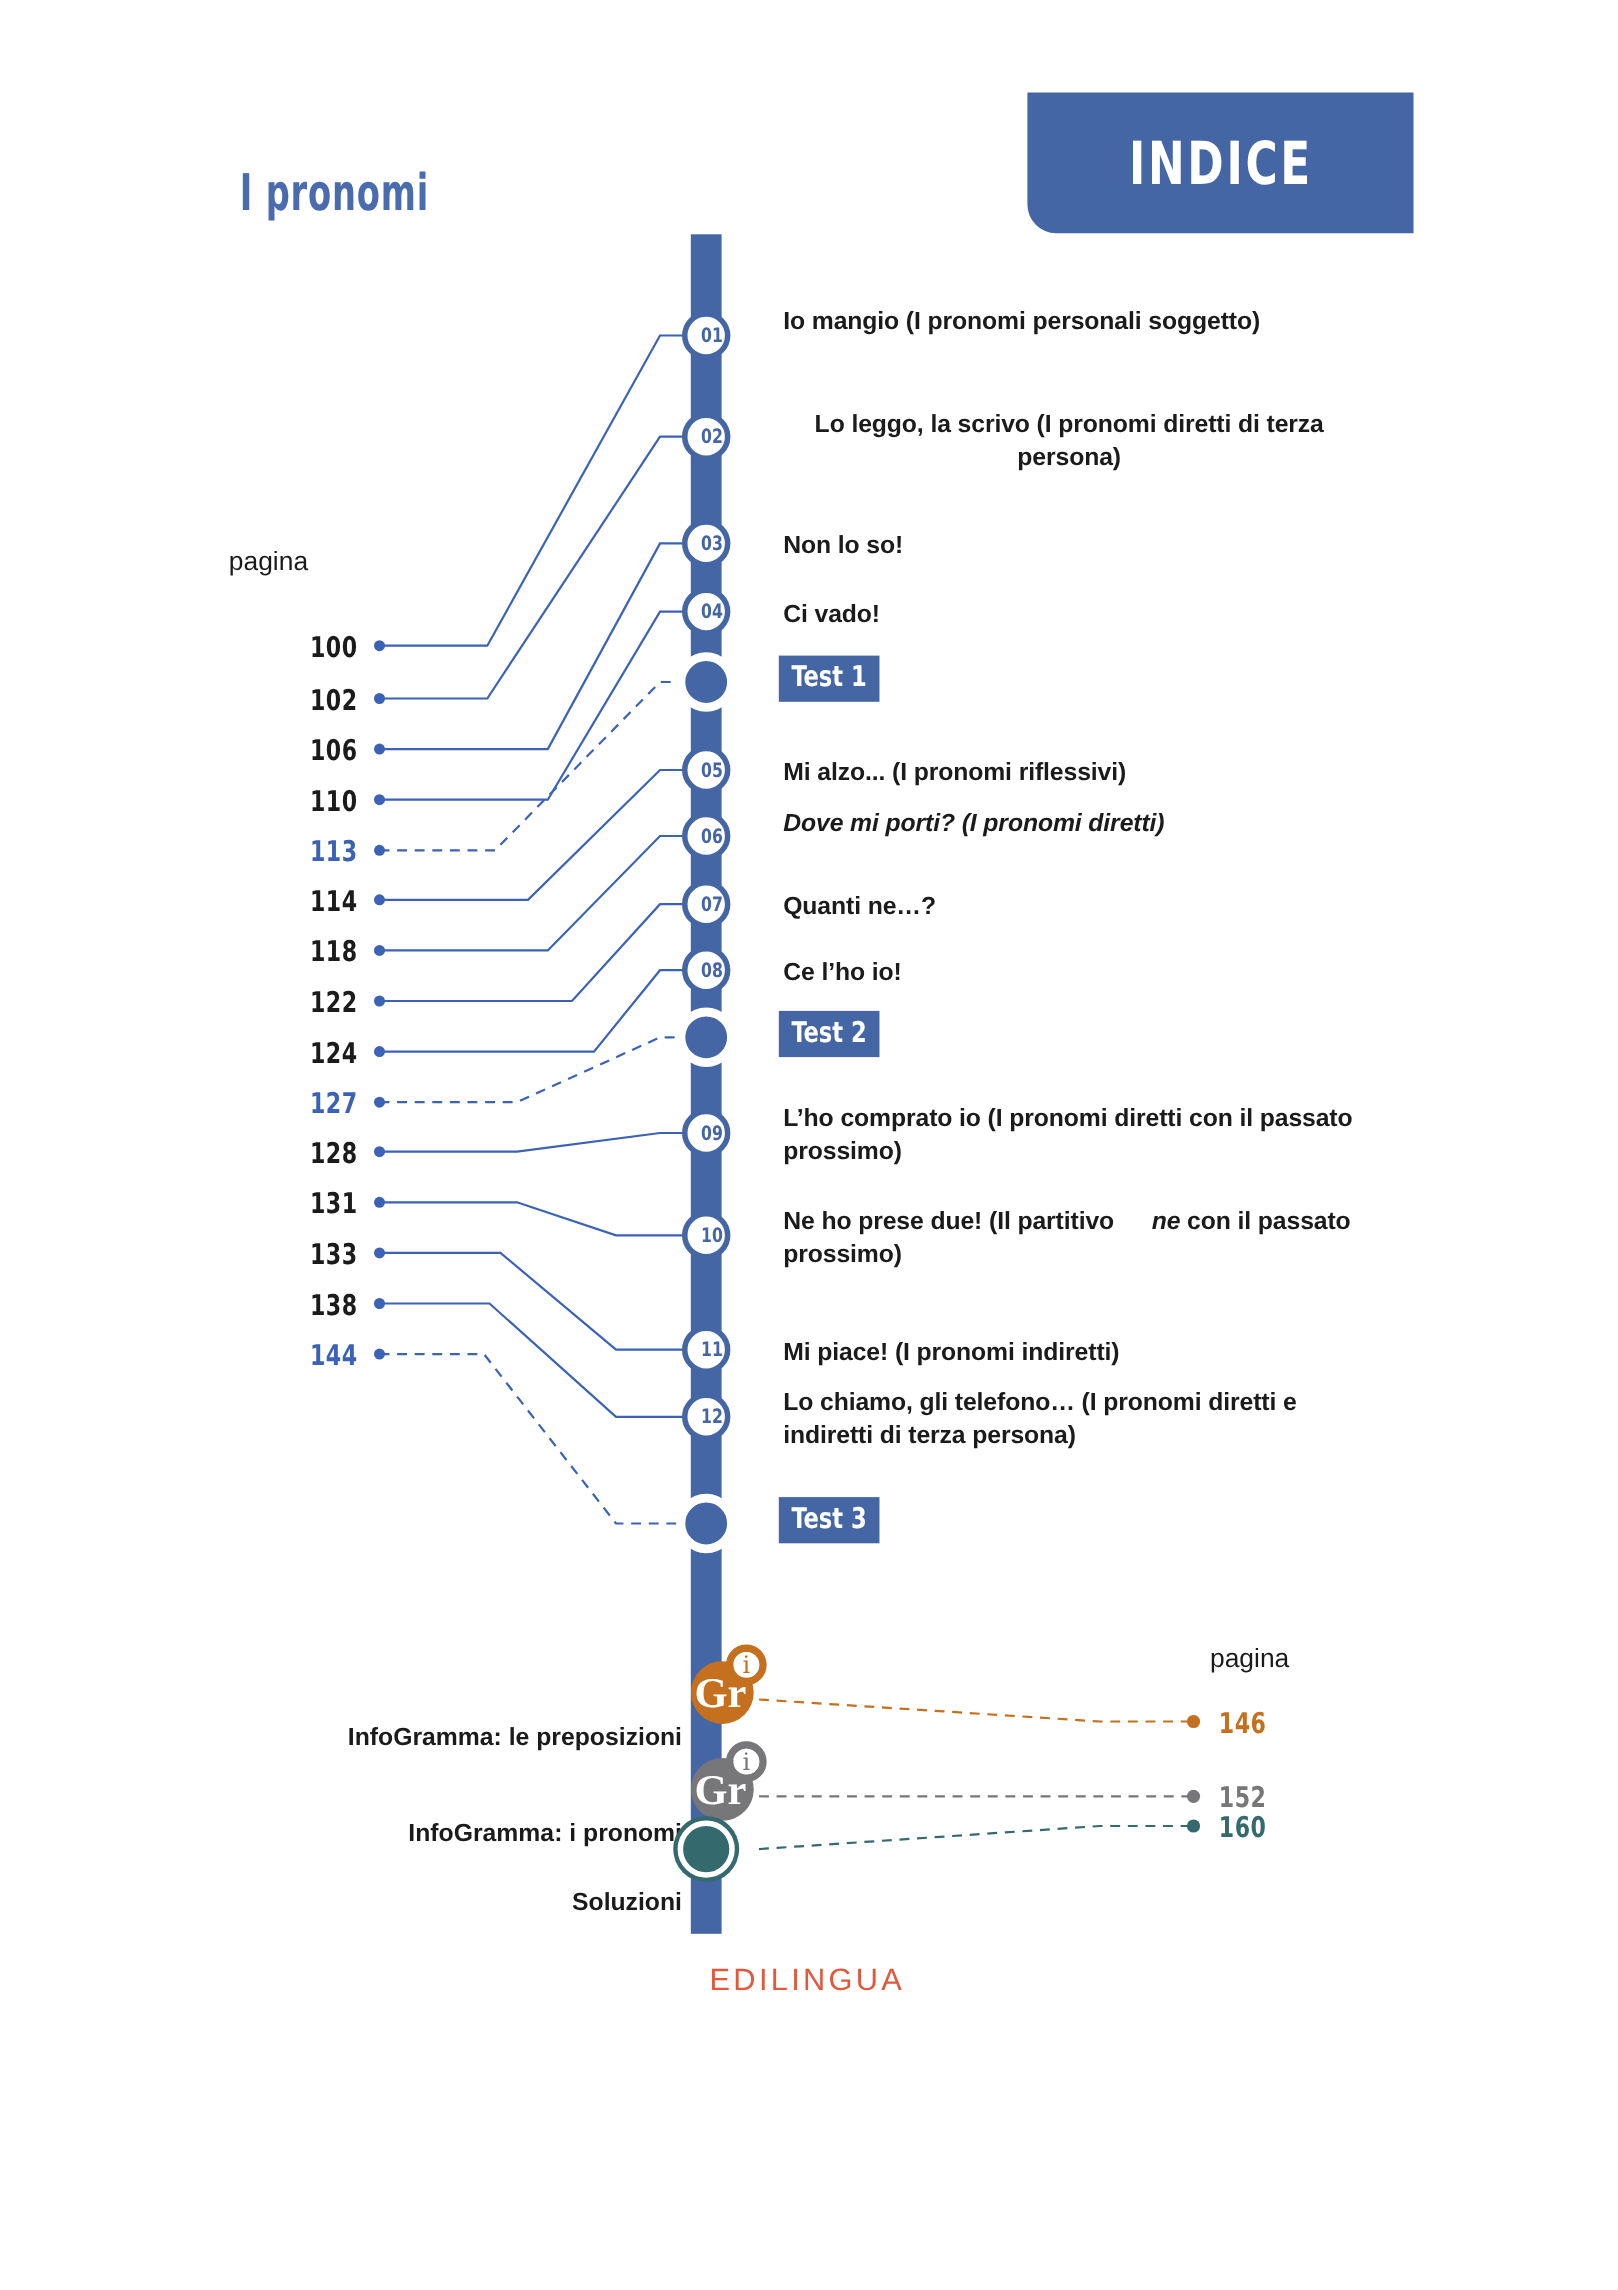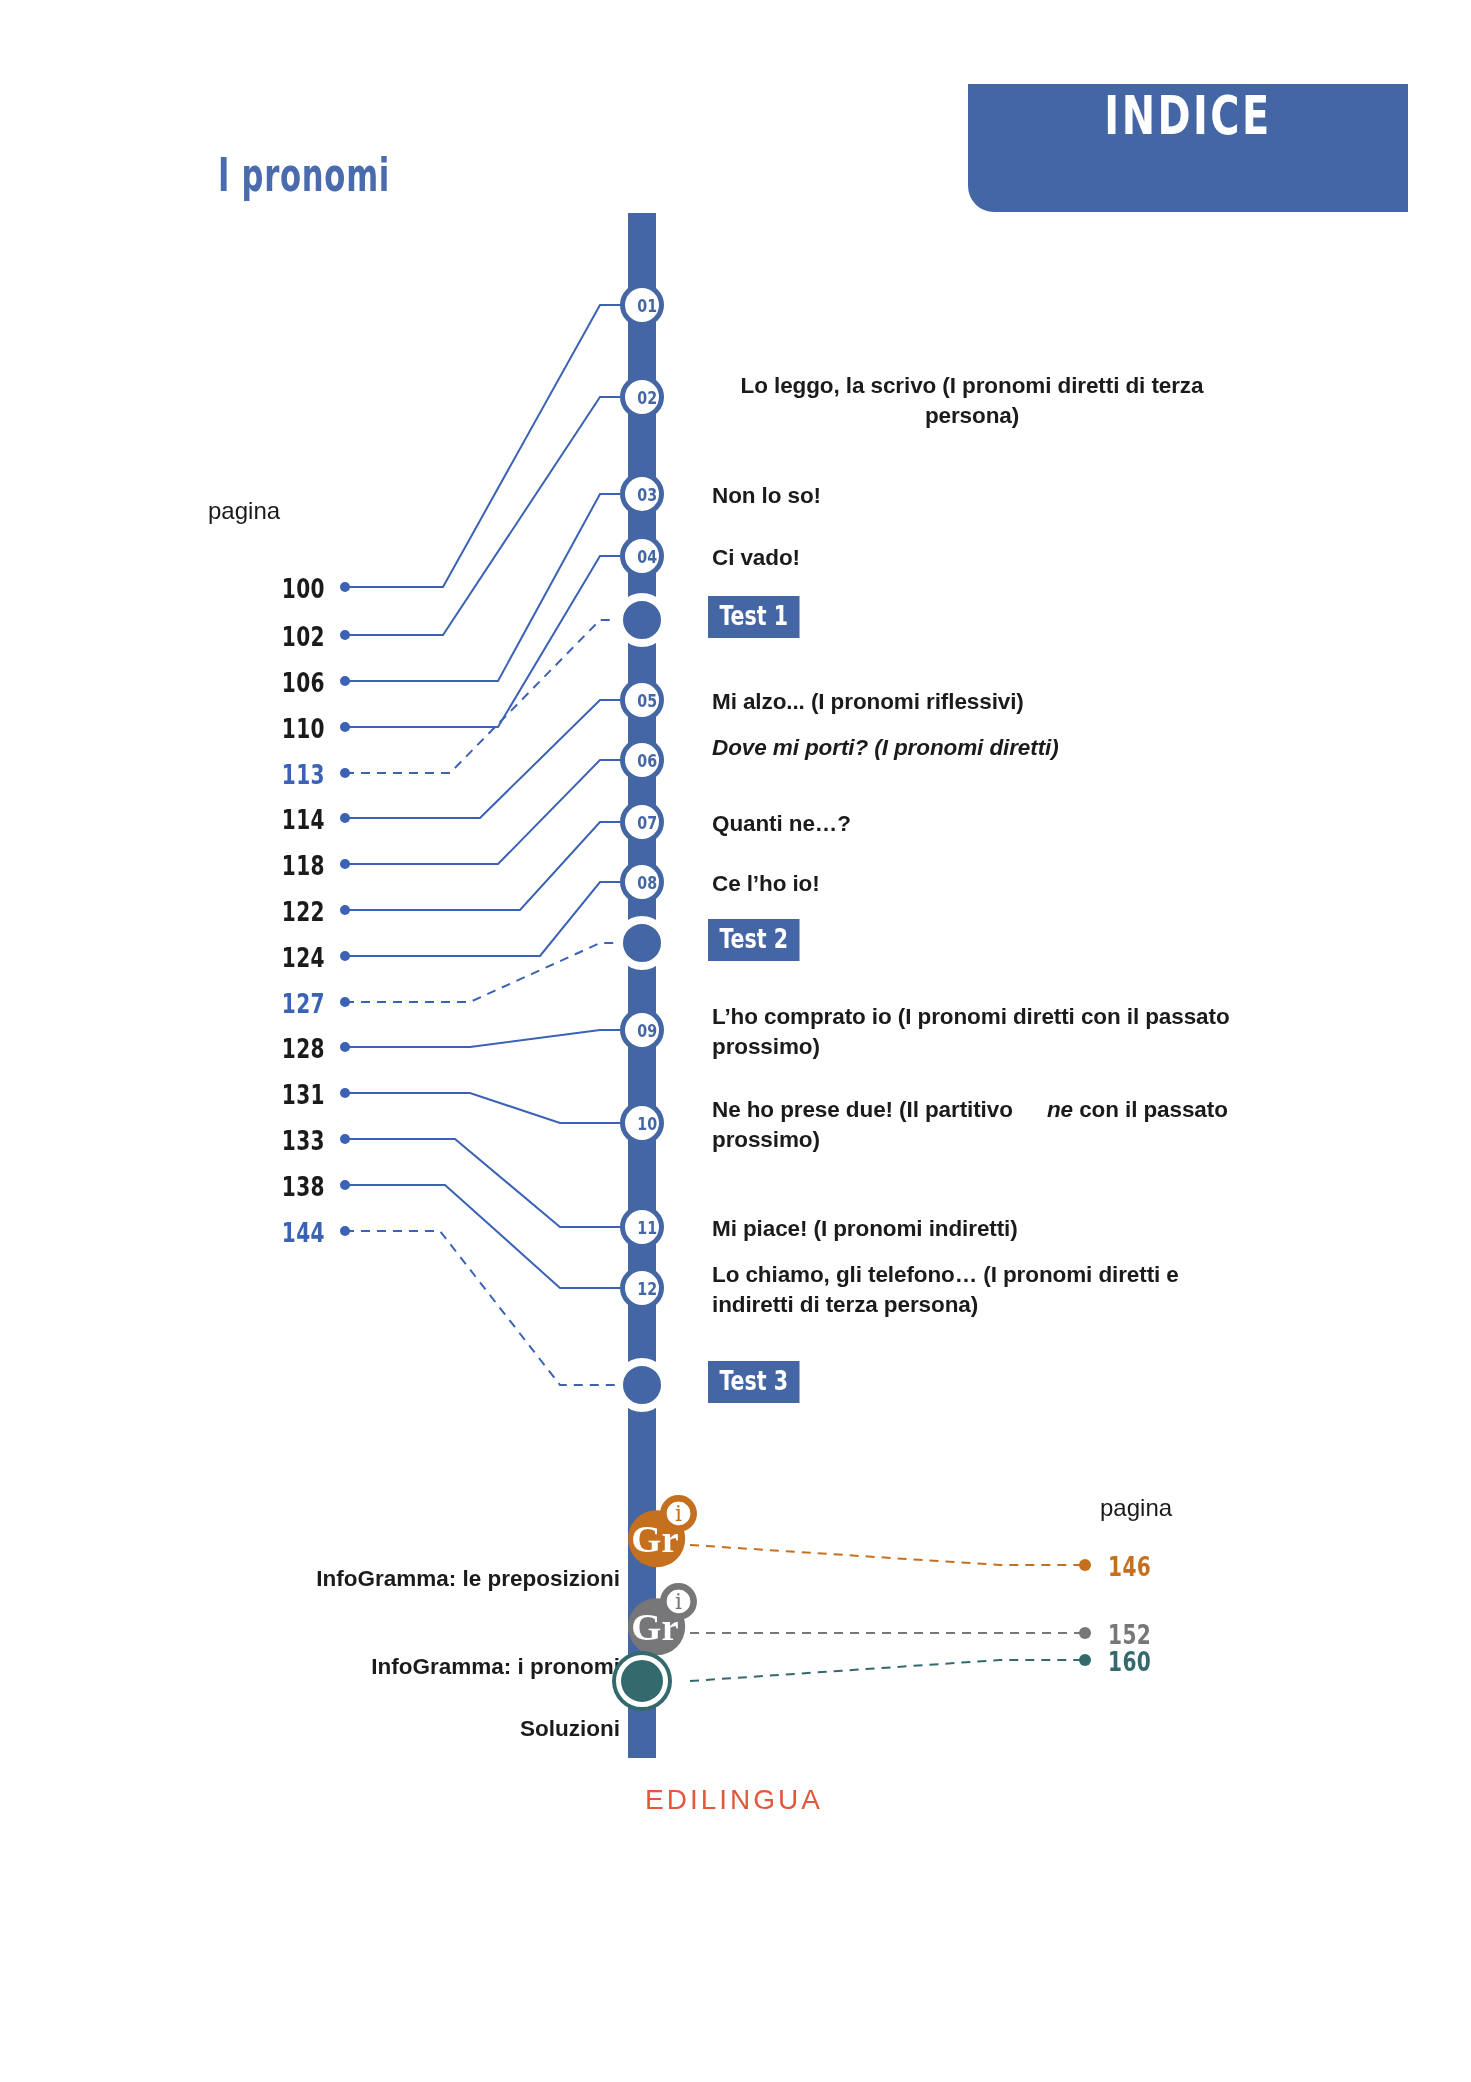--- a/index.html
+++ b/index.html
@@ -8,24 +8,24 @@
     font-family:"Liberation Sans", sans-serif;
     -webkit-font-smoothing:antialiased;
   }
   .page{position:absolute;inset:0;}
 
   
   #wires{position:absolute;left:0;top:0;width:1471px;height:2082px;pointer-events:none;}
 
   
   .indice-badge{
-    position:absolute;left:968px;top:84px;width:440px;height:128px;
+    position:absolute;left:934px;top:84px;width:351px;height:128px;
     background:#4566A4;
     border-bottom-left-radius:26px;
-    display:flex;align-items:flex-start;justify-content:center;
+    display:flex;align-items:center;justify-content:center;
   }
   .indice-badge span{
     color:#ffffff;font-weight:bold;font-size:54px;letter-spacing:3px;
     font-family:"Liberation Sans Narrow","DejaVu Sans Condensed","Liberation Sans",sans-serif;
     transform:scaleX(.82);transform-origin:center;
     white-space:nowrap;
   }
 
   
   .chapter-title{
@@ -256,20 +256,21 @@
       <span>10</span>
     </div>
   <div class="node" style="top:1205px;">
       <span>11</span>
     </div>
   <div class="node" style="top:1266px;">
       <span>12</span>
     </div>
   <div class="node test" style="top:1361px;"></div>
 
+  <div class="entry" style="top:277px;">Io mangio (I pronomi personali soggetto)</div>
   <div class="entry" style="top:371px;text-align:center;">Lo leggo, la scrivo (I pronomi diretti di terza persona)</div>
   <div class="entry" style="top:481px;">Non lo so!</div>
   <div class="entry" style="top:543px;text-align:right;">Ci vado!</div>
   <div class="entry" style="top:687px;">Mi alzo... (I pronomi riflessivi)</div>
   <div class="entry" style="top:733px;font-style:italic;">Dove mi porti? (I pronomi diretti)</div>
   <div class="entry" style="top:809px;">Quanti ne…?</div>
   <div class="entry" style="top:869px;">Ce l’ho io!</div>
   <div class="entry" style="top:1002px;">L’ho comprato io (I pronomi diretti con il passato prossimo)</div>
   <div class="entry" style="top:1095px;"><span>Ne ho prese due! (Il partitivo </span><i>ne</i><span> con il passato prossimo)</span></div>
   <div class="entry" style="top:1214px;">Mi piace! (I pronomi indiretti)</div>

